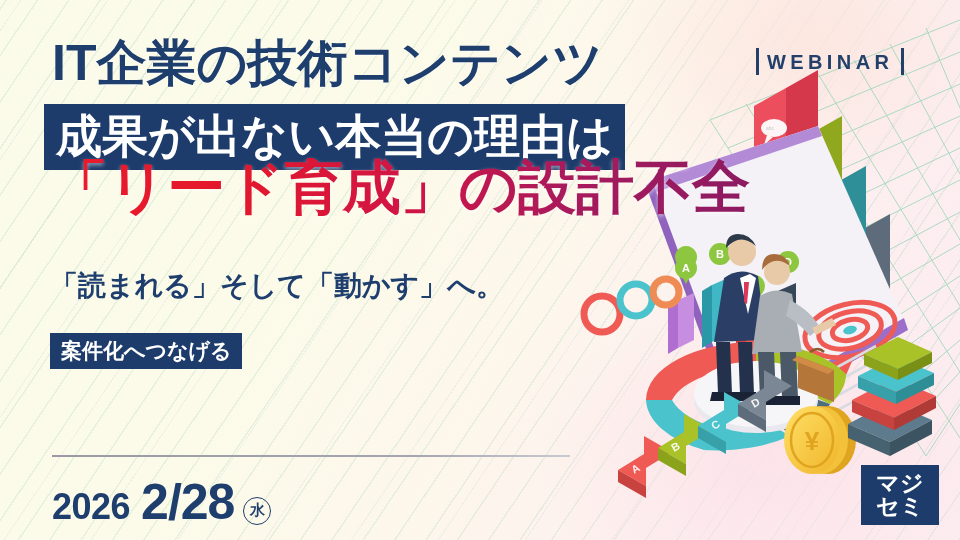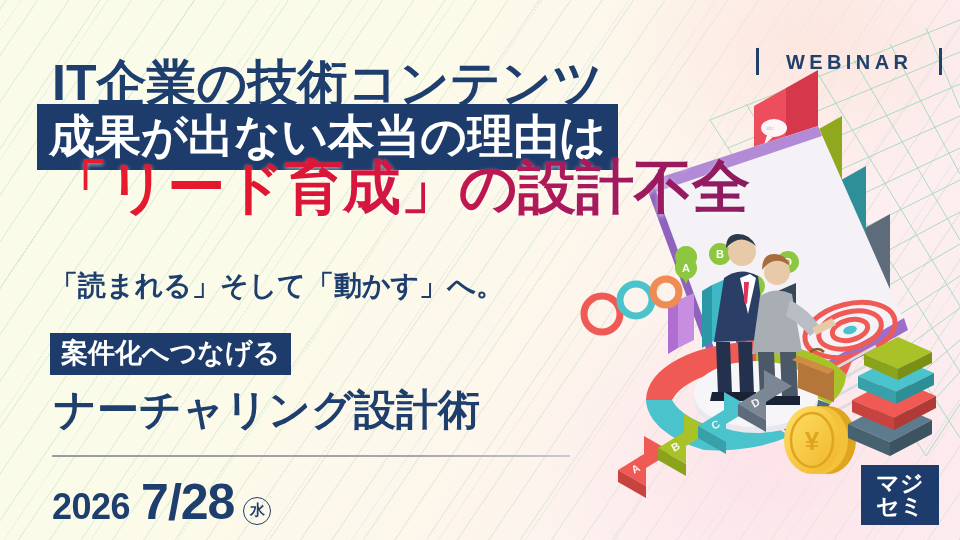--- a/index.html
+++ b/index.html
@@ -63,21 +63,21 @@
     width: 400px; height: 540px;
     pointer-events: none;
   }
 
   
   .webinar-badge {
     position: absolute;
     left: 756px; top: 48px;
     display: flex;
     align-items: center;
-    gap: 27px;
+    gap: 8px;
     z-index: 8;
   }
   .webinar-bar {
     width: 3px; height: 27px;
     background: #22406a;
     display: block;
   }
   .webinar-text {
     font-size: 20px;
     font-weight: bold;
@@ -97,25 +97,24 @@
   .line-1 {
     position: absolute;
     left: 52px; top: 38px;
     font-size: 50px;
     font-weight: bold;
     letter-spacing: 0px;
     color: #1e3e6e;
     line-height: 1;
     white-space: nowrap;
     text-shadow: 0 1px 0 rgba(255,255,255,.6);
-    margin-top: 20px;
   }
   .line-2-wrap {
     position: absolute;
-    left: 37px; top: 104px;
+    left: 44px; top: 104px;
   }
   .line-2 {
     display: inline-block;
     background: #1d3c6b;
     color: #ffffff;
     font-size: 46px;
     font-weight: bold;
     line-height: 1;
     padding: 9px 12px 11px 12px;
     white-space: nowrap;
@@ -148,21 +147,21 @@
   }
   .sub-2-wrap {
     position: absolute;
     left: 50px; top: 333px;
     z-index: 6;
   }
   .sub-2 {
     display: inline-block;
     background: #1d3c6b;
     color: #ffffff;
-    font-size: 27px;
+    font-size: 21px;
     font-weight: bold;
     line-height: 1;
     padding: 7px 11px 8px 11px;
     white-space: nowrap;
   }
   .sub-3 {
     position: absolute;
     left: 54px; top: 389px;
     font-size: 42px;
     font-weight: bold;
@@ -467,27 +466,26 @@
     <div class="line-2-wrap">
       <span class="line-2">成果が出ない本当の理由は</span>
     </div>
     <div class="line-3">「リード育成」の設計不全</div>
   </div>
 
   <div class="sub-1">「読まれる」そして「動かす」へ。</div>
   <div class="sub-2-wrap">
     <span class="sub-2">案件化へつなげる</span>
   </div>
-  <div class="sub-3">ナーチャリング設計術</div>
 
   <div class="divider"></div>
 
   <div class="date-row">
     <span class="date-year">2026</span>
-    <span class="date-main">7/28</span>
+    <span class="date-main">2/28</span>
     <span class="date-dow">水</span>
   </div>
 
   <div class="logo">
     <span class="logo-l1">マジ</span>
     <span class="logo-l2">セミ</span>
   </div>
 
 </div>
 

